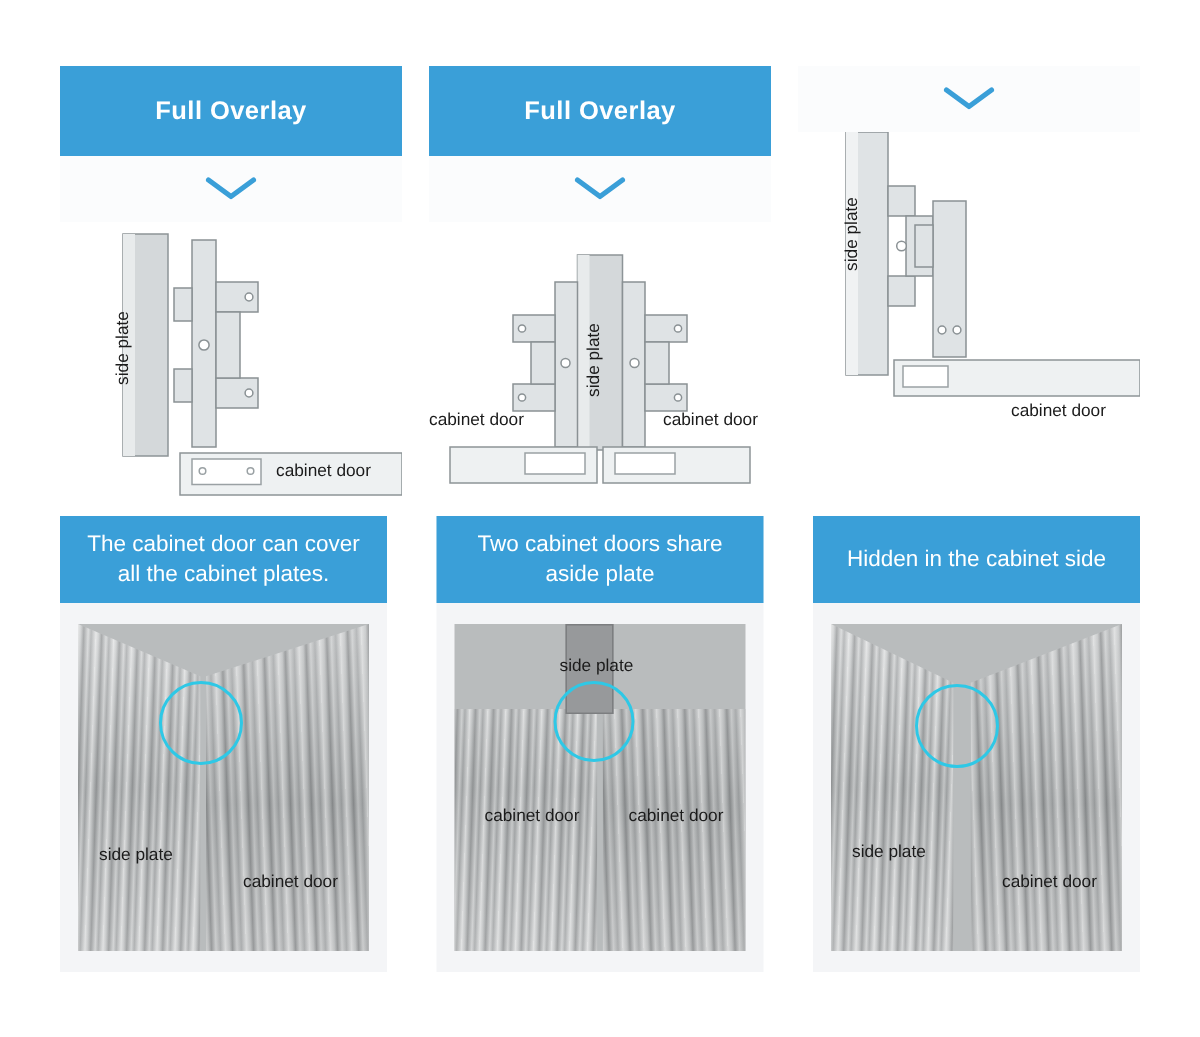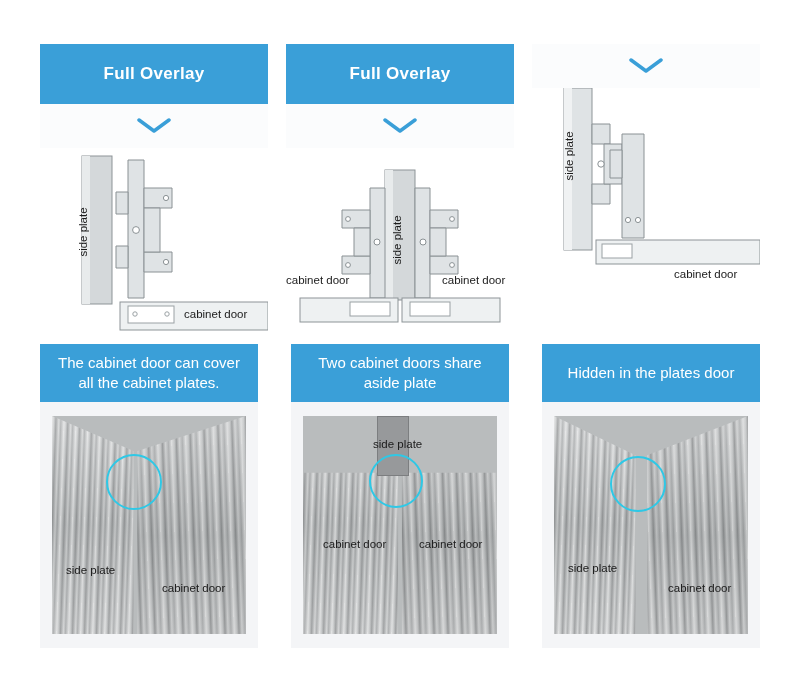--- a/index.html
+++ b/index.html
@@ -293,21 +293,21 @@
         <div class="wood wood-dark" style="clip-path: polygon(48.5% 26%, 51.5% 26%, 51.5% 100%, 48.5% 100%);"></div>
         <div style="position:absolute; left:74px; top:0; width:30px; height:58px; background:#97999b; border:1px solid #7c7e80;"></div>
         <div class="circle-hl" style="left: 66px; top: 38px; width: 50px; height: 50px;"></div>
         <span class="label-text" style="left: 70px; top: 22px;">side plate</span>
         <span class="label-text" style="left: 20px; top: 122px;">cabinet door</span>
         <span class="label-text" style="left: 116px; top: 122px;">cabinet door</span>
       </div>
     </div>
 
     <div class="bottom-col">
-      <div class="desc-header">Hidden in the plates door</div>
+      <div class="desc-header">Hidden in the cabinet side</div>
       <div class="photo">
         <div class="wood wood-a" style="clip-path: polygon(0 0, 42% 18%, 42% 100%, 0 100%);"></div>
         <div class="wood wood-b" style="clip-path: polygon(48% 18%, 100% 0, 100% 100%, 48% 100%);"></div>
         <div class="wood wood-dark" style="clip-path: polygon(41% 18%, 48% 18%, 48% 100%, 41% 100%);"></div>
         <div class="circle-hl" style="left: 56px; top: 40px; width: 52px; height: 52px;"></div>
         <span class="label-text" style="left: 14px; top: 146px;">side plate</span>
         <span class="label-text" style="left: 114px; top: 166px;">cabinet door</span>
       </div>
     </div>
   </div>

